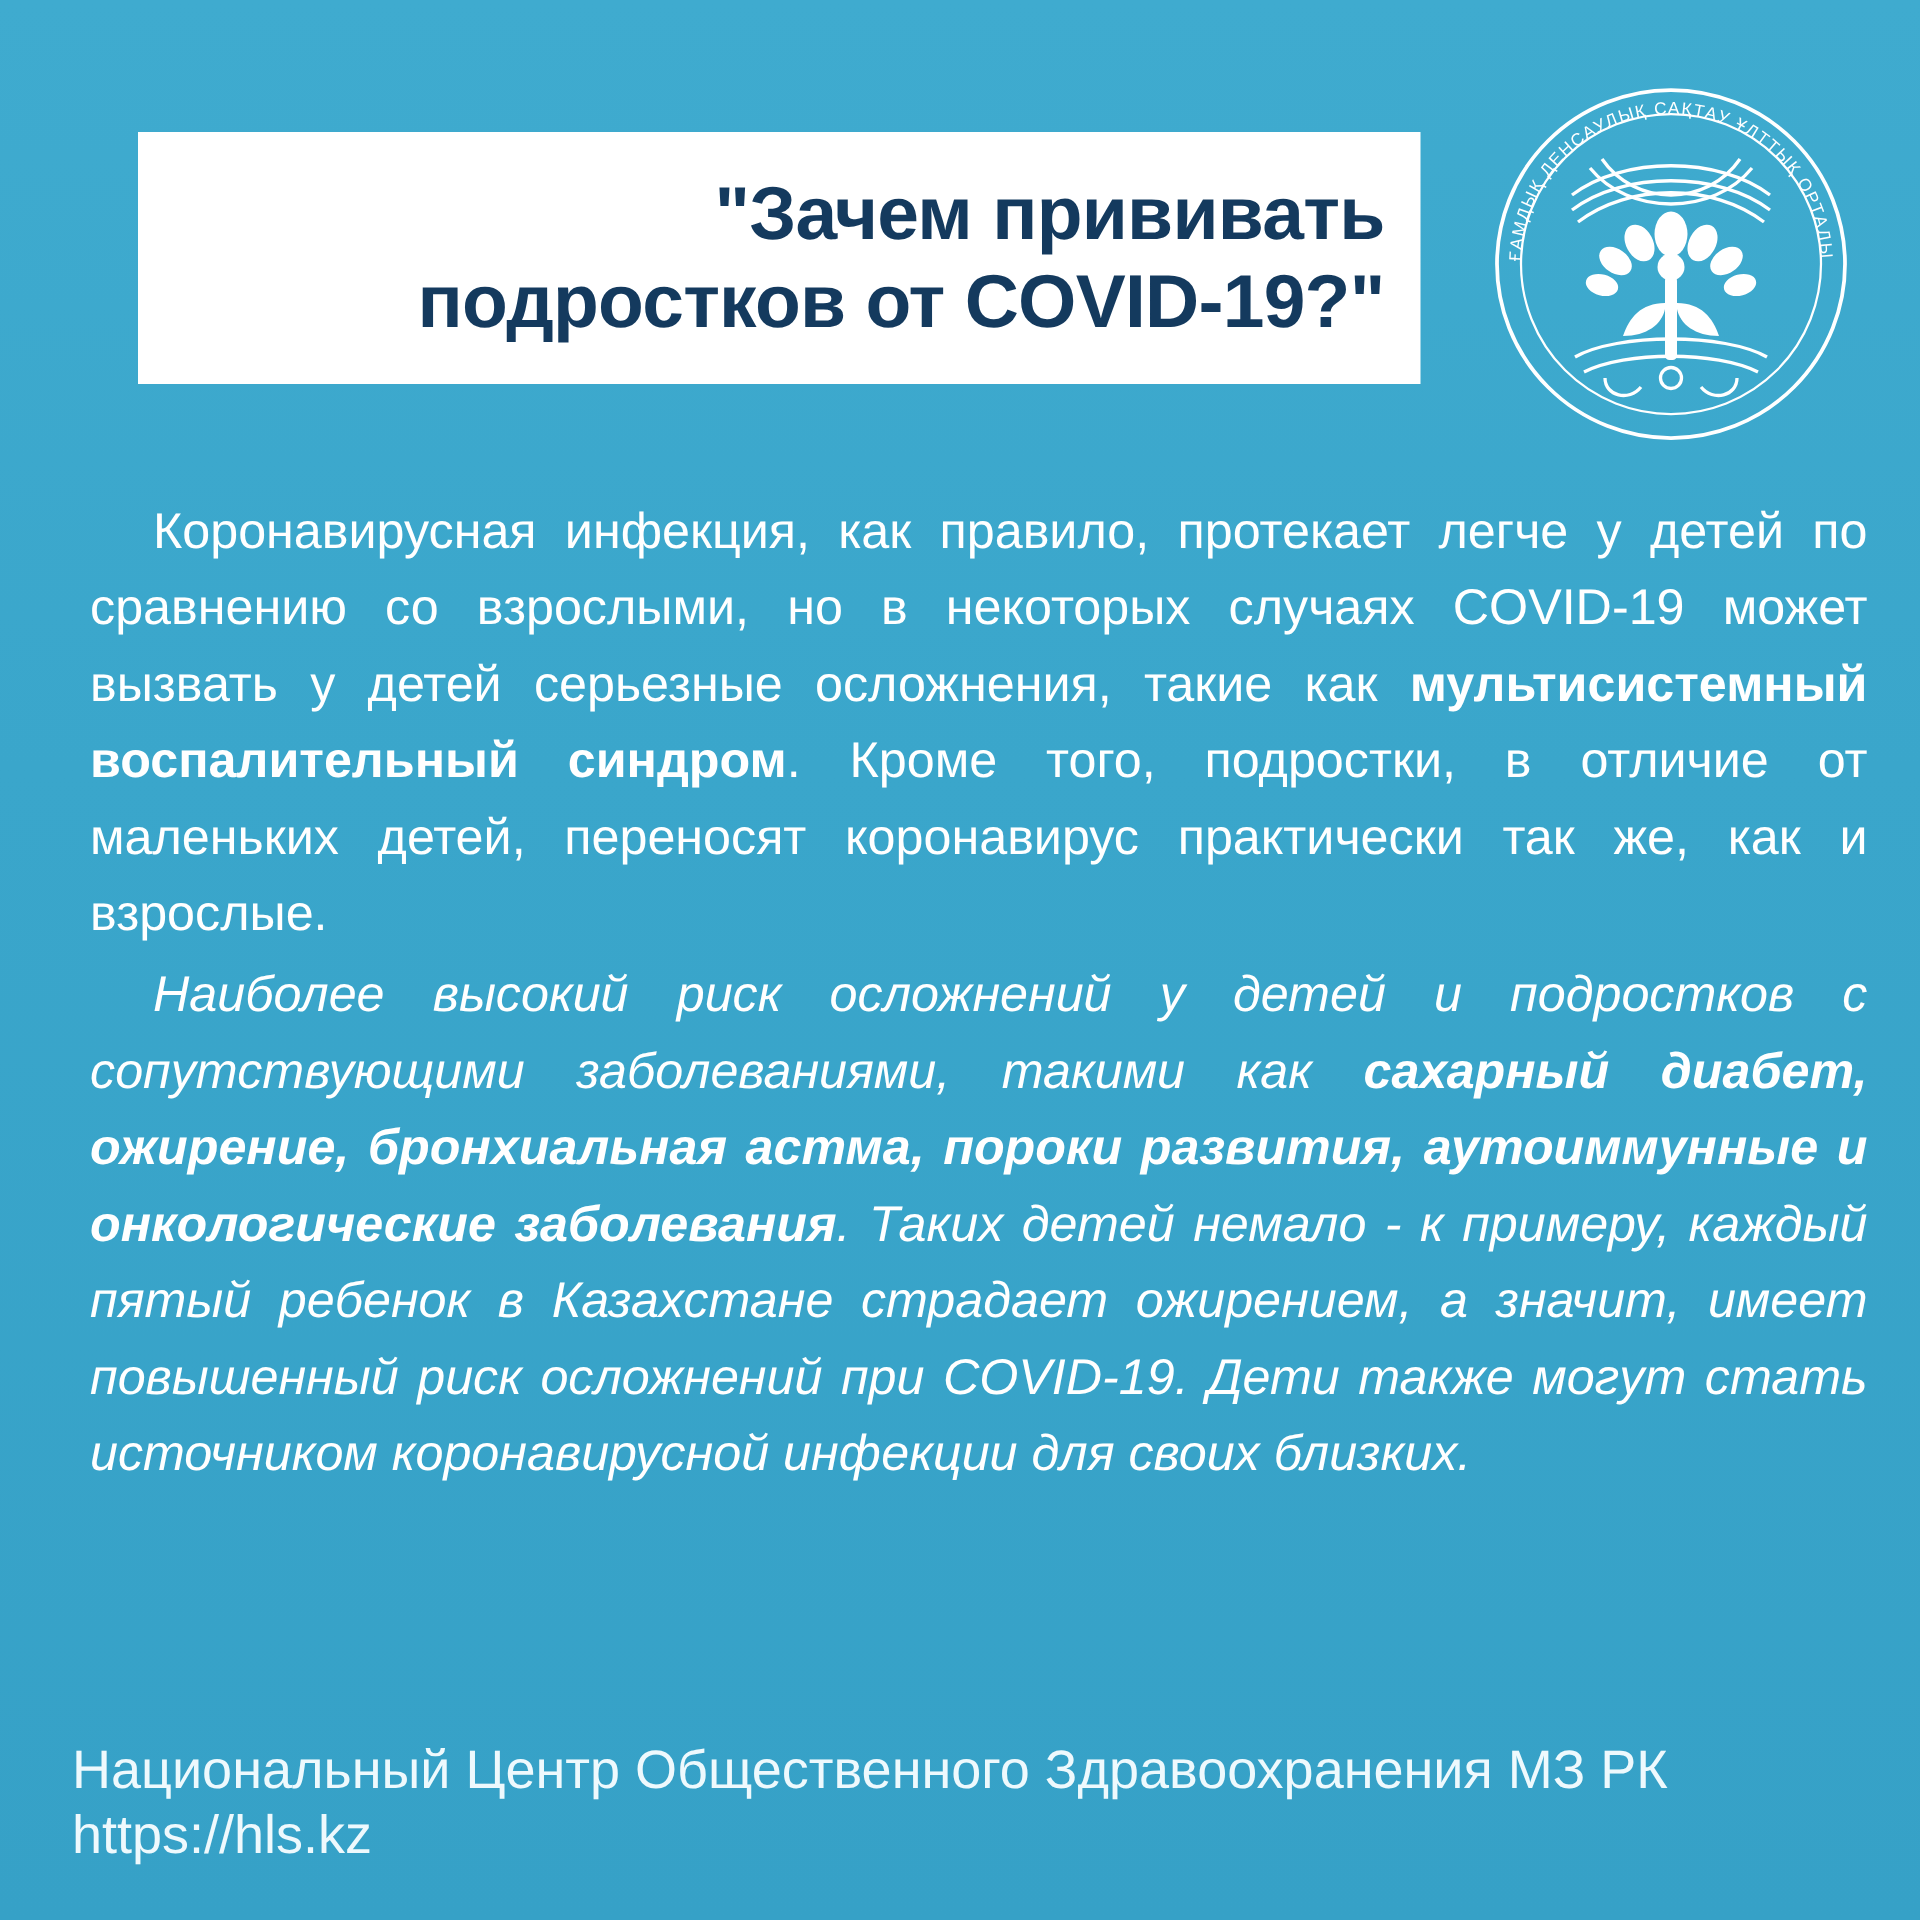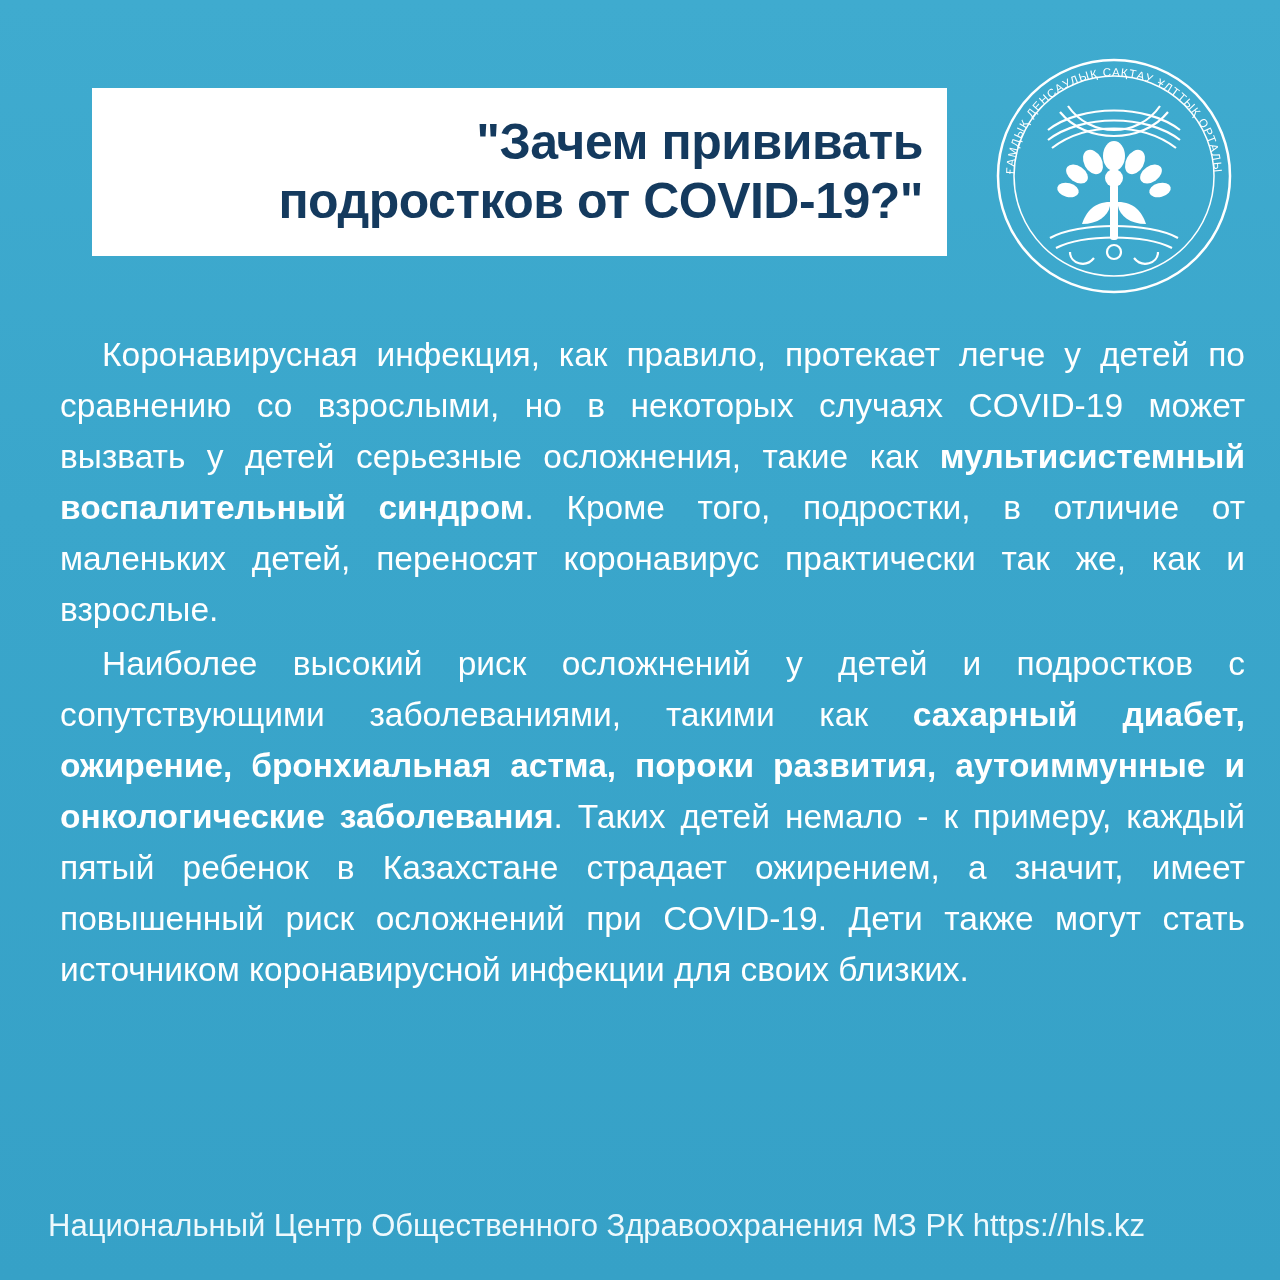--- a/index.html
+++ b/index.html
@@ -75,30 +75,31 @@
     text-indent: 42px;
     margin: 0 0 4px 0;
     font-weight: 400;
   }
   .para b {
     font-weight: bold;
     color: #ffffff;
   }
   .para:last-child {
     margin-bottom: 0;
+    font-style: italic;
   }
 
   
   .footer {
     position: absolute;
     left: 48px;
     bottom: 36px;
     width: 1190px;
     color: #eef9fd;
-    font-size: 31px;
+    font-size: 36px;
     line-height: 1.2;
     text-align: left;
   }
 </style>
 </head>
 <body>
 
 <div class="poster">
 
   <div class="header">

